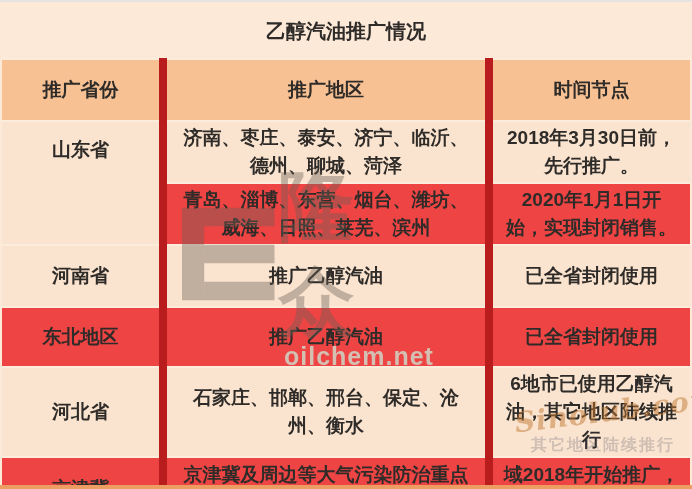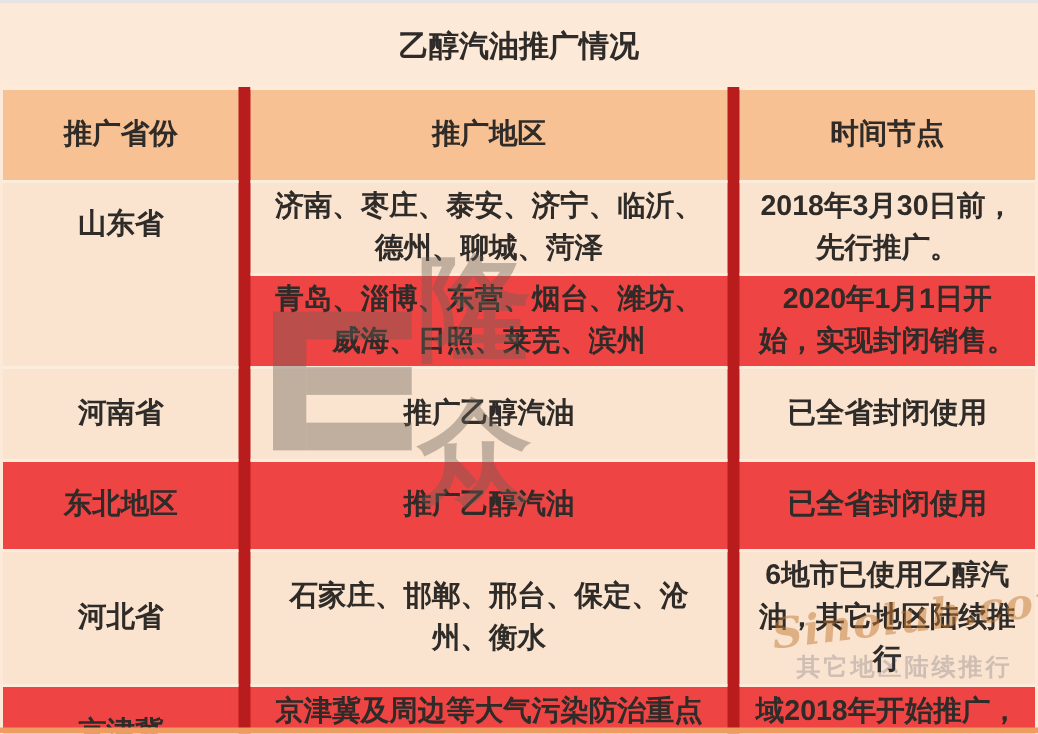--- a/index.html
+++ b/index.html
@@ -193,20 +193,21 @@
   <div class="wm-center">
     <div class="wm-logo-row">
       <svg class="wm-logo-glyph" viewBox="0 0 100 100">
         <rect x="0" y="0" width="24" height="100" fill="currentColor"></rect>
         <rect x="24" y="0" width="76" height="20" fill="currentColor"></rect>
         <rect x="24" y="40" width="76" height="20" fill="currentColor"></rect>
         <rect x="24" y="80" width="76" height="20" fill="currentColor"></rect>
       </svg>
       <span class="wm-logo-chars">隆众</span>
     </div>
+    <div class="wm-domain">oilchem.net</div>
   </div>
 
   <div class="wm-corner">
     <span class="wm-script">Sinolub.com</span>
     <div class="wm-sub">其它地区陆续推行</div>
   </div>
 
 </div>
 
 </body></html>

